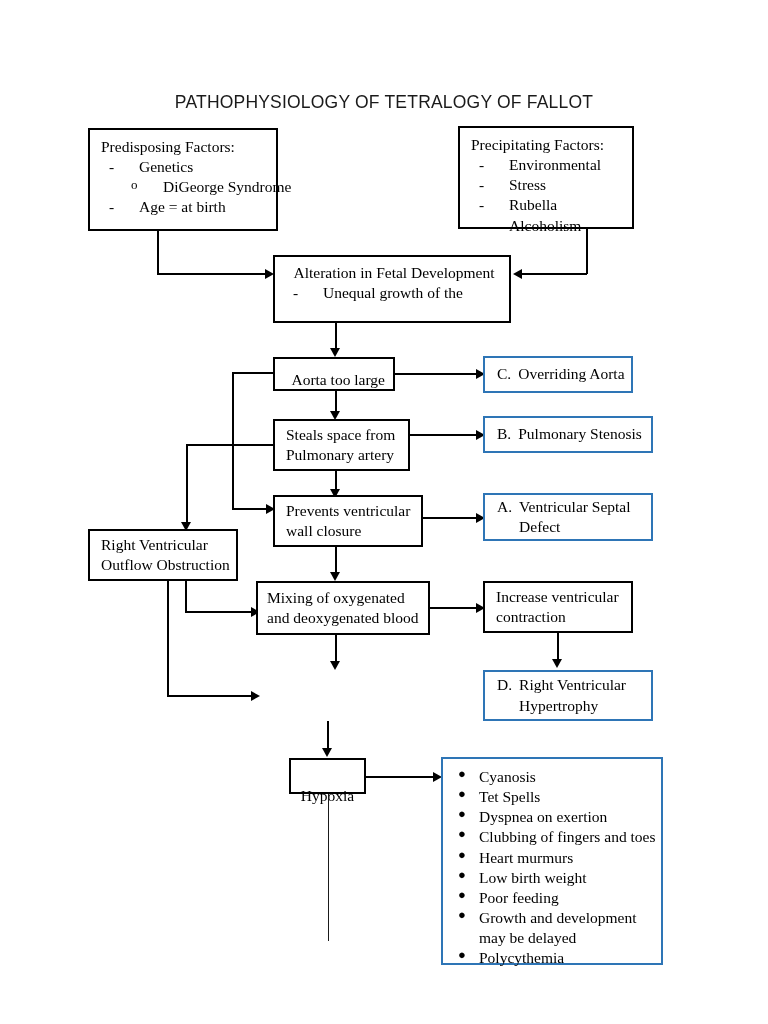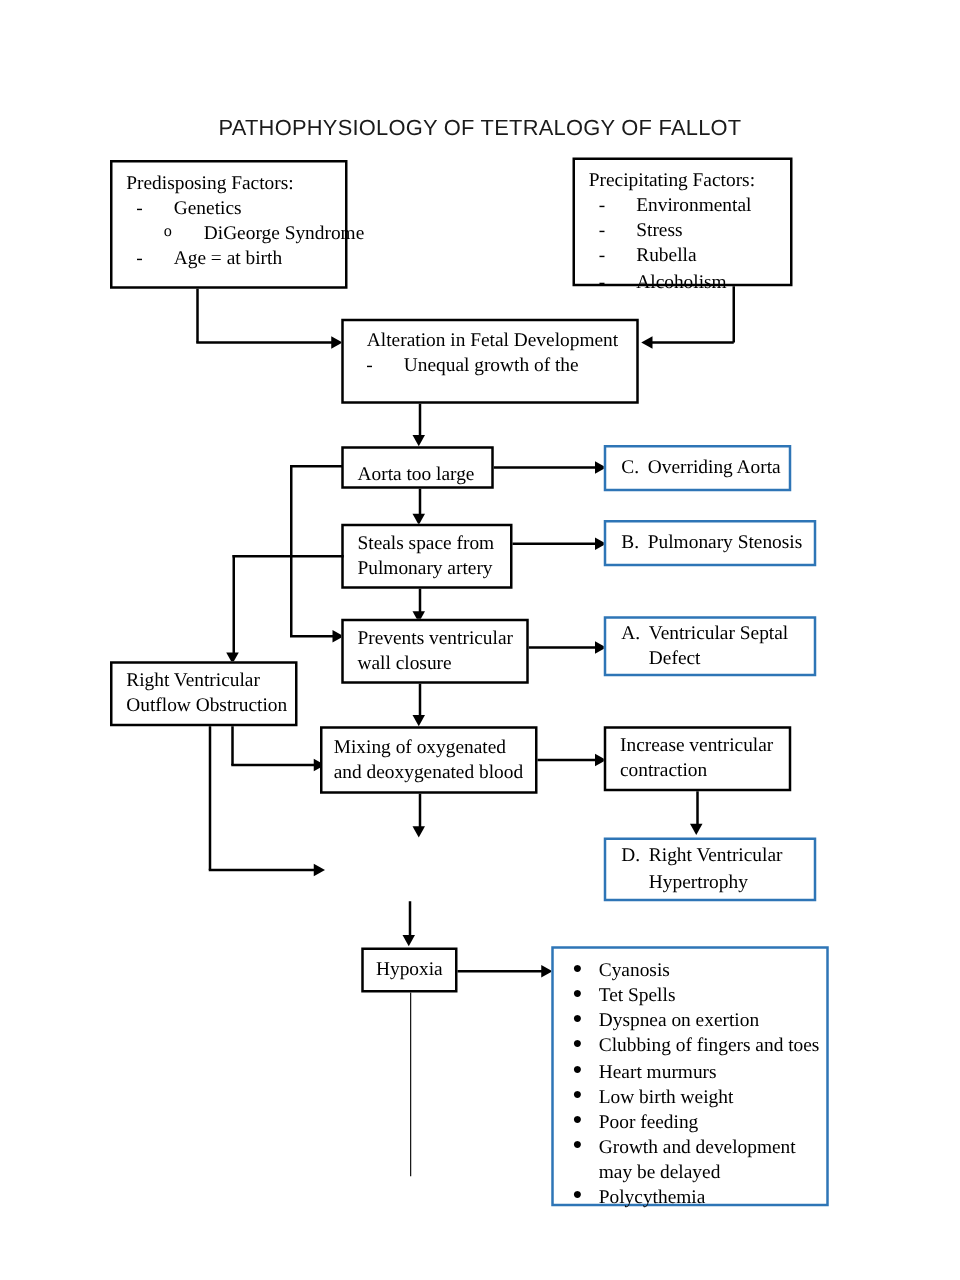--- a/index.html
+++ b/index.html
@@ -211,21 +211,21 @@
           <span>Unequal growth of the</span>
         </li>
       </ul>
     </div>
   </div>
 
   <div class="ln v" style="left:335px; top:323px; height:28px;"></div>
   <div class="arrow down" style="left:330px; top:348px;"></div>
 
   <div class="node black" style="left:273px; top:357px; width:122px; height:34px;">
-    <div class="pad center-v" style="padding:12px 8px 0 11px;">
+    <div class="pad center-v" style="padding:12px 8px 0 11px;text-align:right;">
       <div>Aorta too large</div>
     </div>
   </div>
 
   <div class="ln h" style="left:395px; top:373px; width:84px;"></div>
   <div class="arrow right" style="left:476px; top:369px;"></div>
 
   <div class="ln h" style="left:232px; top:372px; width:42px;"></div>
   <div class="ln v" style="left:232px; top:372px; height:137px;"></div>
   <div class="ln h" style="left:232px; top:508px; width:38px;"></div>
@@ -300,21 +300,21 @@
   </div>
 
   <div class="ln v" style="left:557px; top:633px; height:30px;"></div>
   <div class="arrow down" style="left:552px; top:659px;"></div>
 
 
   <div class="ln v" style="left:327px; top:721px; height:29px;"></div>
   <div class="arrow down" style="left:322px; top:748px;"></div>
 
   <div class="node black" style="left:289px; top:758px; width:77px; height:36px;">
-    <div class="pad center-v" style="padding:0 4px; text-align:center;">
+    <div class="pad center-v" style="padding:0 4px; text-align:center;margin-top:20px;">
       <div>Hypoxia</div>
     </div>
   </div>
 
   <div class="ln h" style="left:366px; top:776px; width:70px;"></div>
   <div class="arrow right" style="left:433px; top:772px;"></div>
 
   <div class="ln v thin" style="left:328px; top:794px; height:147px; width:1.3px;"></div>
 
   <div class="node blue" style="left:483px; top:356px; width:150px; height:37px;">

